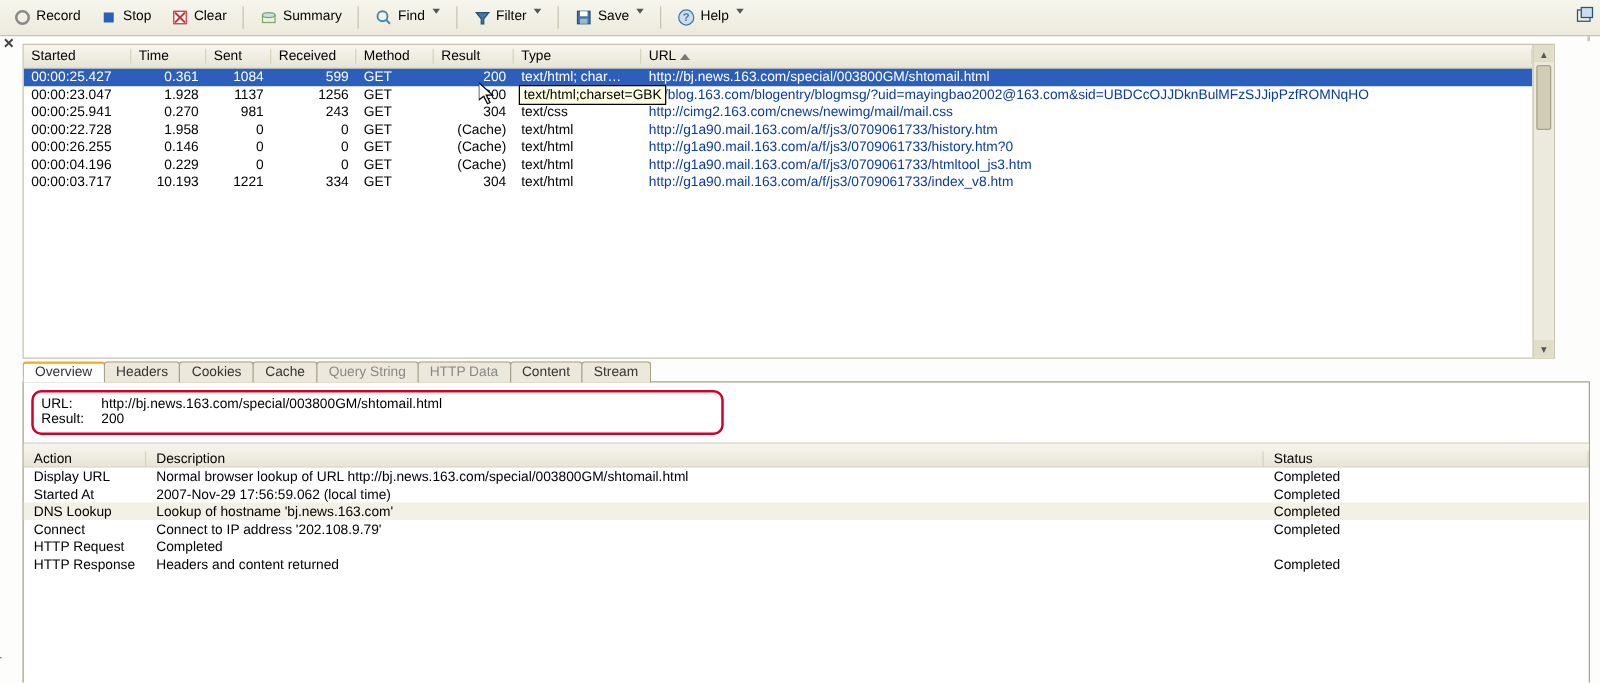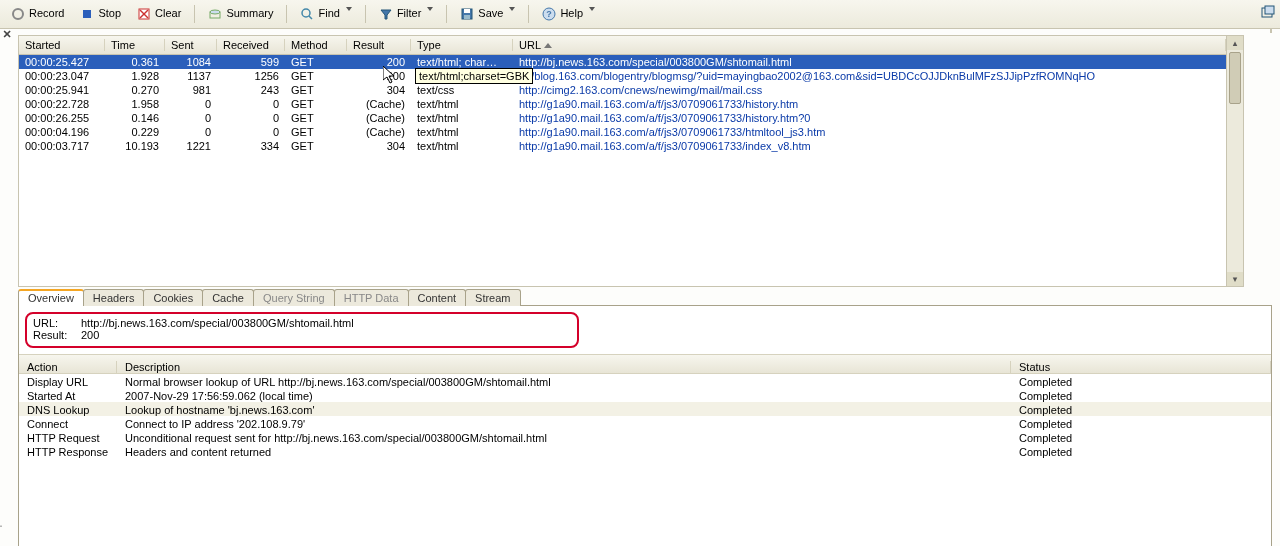--- a/index.html
+++ b/index.html
@@ -279,21 +279,20 @@
             <div class="ac-d">Lookup of hostname 'bj.news.163.com'</div>
             <div class="ac-s">Completed</div>
           </div>
           <div class="act-row">
             <div class="ac-a">Connect</div>
             <div class="ac-d">Connect to IP address '202.108.9.79'</div>
             <div class="ac-s">Completed</div>
           </div>
           <div class="act-row">
             <div class="ac-a">HTTP Request</div>
-            <div class="ac-d">Unconditional request sent for http://bj.news.163.com/special/003800GM/shtomail.html</div>
             <div class="ac-s">Completed</div>
           </div>
           <div class="act-row">
             <div class="ac-a">HTTP Response</div>
             <div class="ac-d">Headers and content returned</div>
             <div class="ac-s">Completed</div>
           </div>
         </div>
     </div>
   </div>

